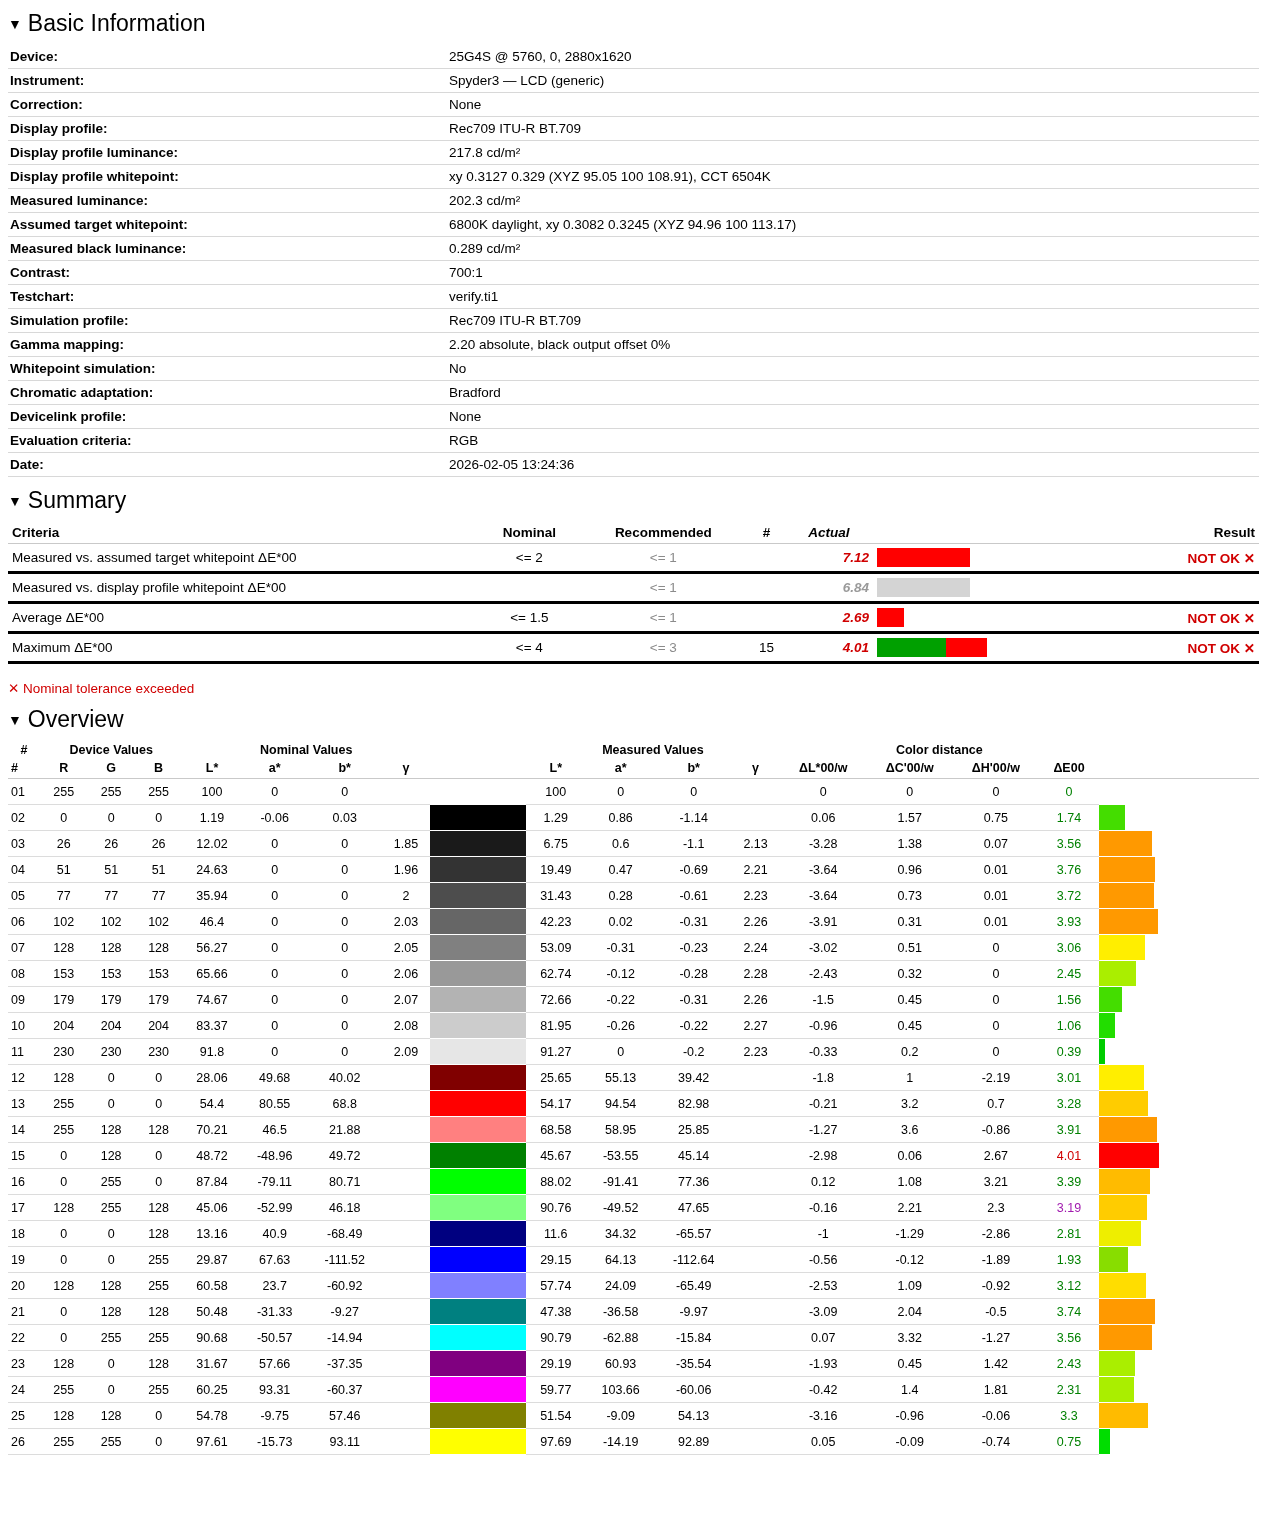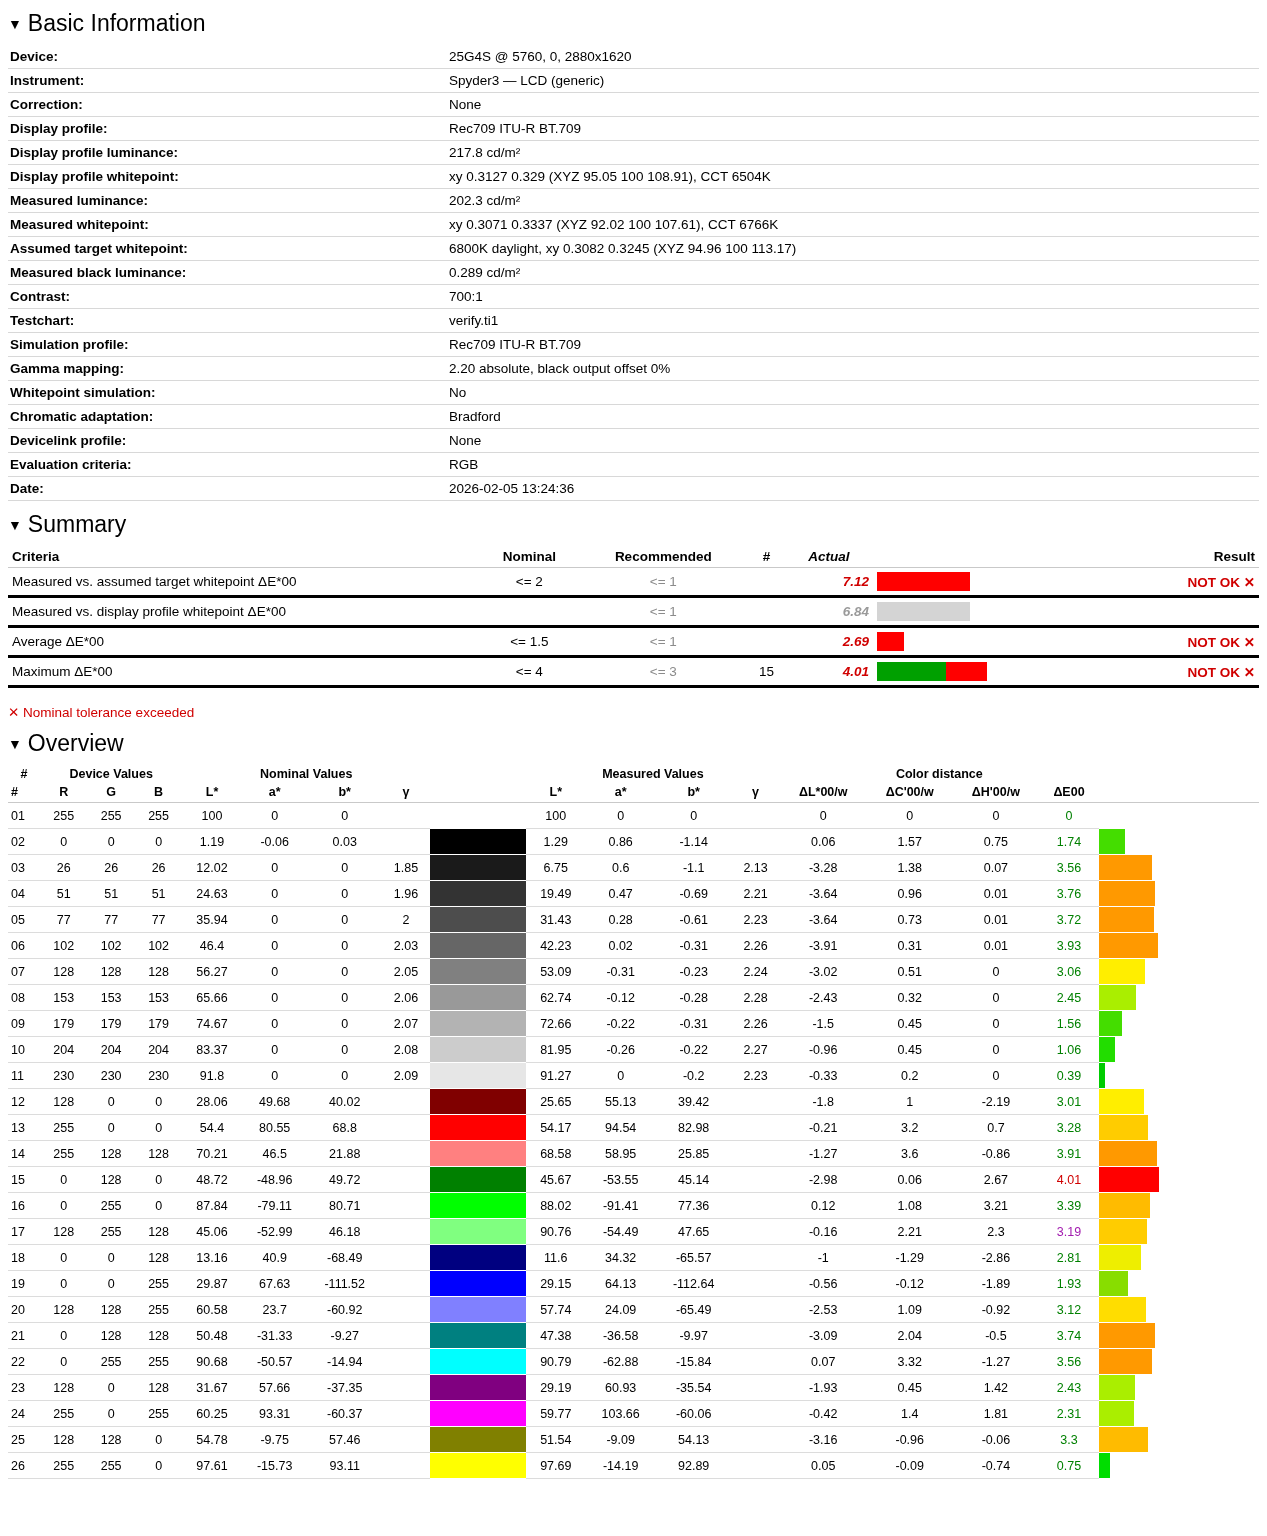--- a/index.html
+++ b/index.html
@@ -72,24 +72,20 @@
         </tr>
         <tr>
           <td class="k">Display profile whitepoint:</td>
           <td class="v">xy 0.3127 0.329 (XYZ 95.05 100 108.91), CCT 6504K</td>
         </tr>
         <tr>
           <td class="k">Measured luminance:</td>
           <td class="v">202.3 cd/m²</td>
         </tr>
         <tr>
-          <td class="k">Measured whitepoint:</td>
-          <td class="v">xy 0.3071 0.3337 (XYZ 92.02 100 107.61), CCT 6766K</td>
-        </tr>
-        <tr>
           <td class="k">Assumed target whitepoint:</td>
           <td class="v">6800K daylight, xy 0.3082 0.3245 (XYZ 94.96 100 113.17)</td>
         </tr>
         <tr>
           <td class="k">Measured black luminance:</td>
           <td class="v">0.289 cd/m²</td>
         </tr>
         <tr>
           <td class="k">Contrast:</td>
           <td class="v">700:1</td>
@@ -626,21 +622,21 @@
           <td class="num">255</td>
           <td class="num">128</td>
           <td class="num">45.06</td>
           <td class="num">-52.99</td>
           <td class="num">46.18</td>
           <td class="num"></td>
           <td class="swatchcell">
             <span class="swatch" style="background: rgb(128, 255, 128);"></span>
           </td>
           <td class="num">90.76</td>
-          <td class="num">-54.49</td>
+          <td class="num">-49.52</td>
           <td class="num">47.65</td>
           <td class="num"></td>
           <td class="num">-0.16</td>
           <td class="num">2.21</td>
           <td class="num">2.3</td>
           <td class="de" style="color: #a21caf;">3.19</td>
           <td class="bargraph">
             <span class="gbar" style="width: 48px; background: rgb(255, 204, 0);"></span>
           </td>
         </tr>

